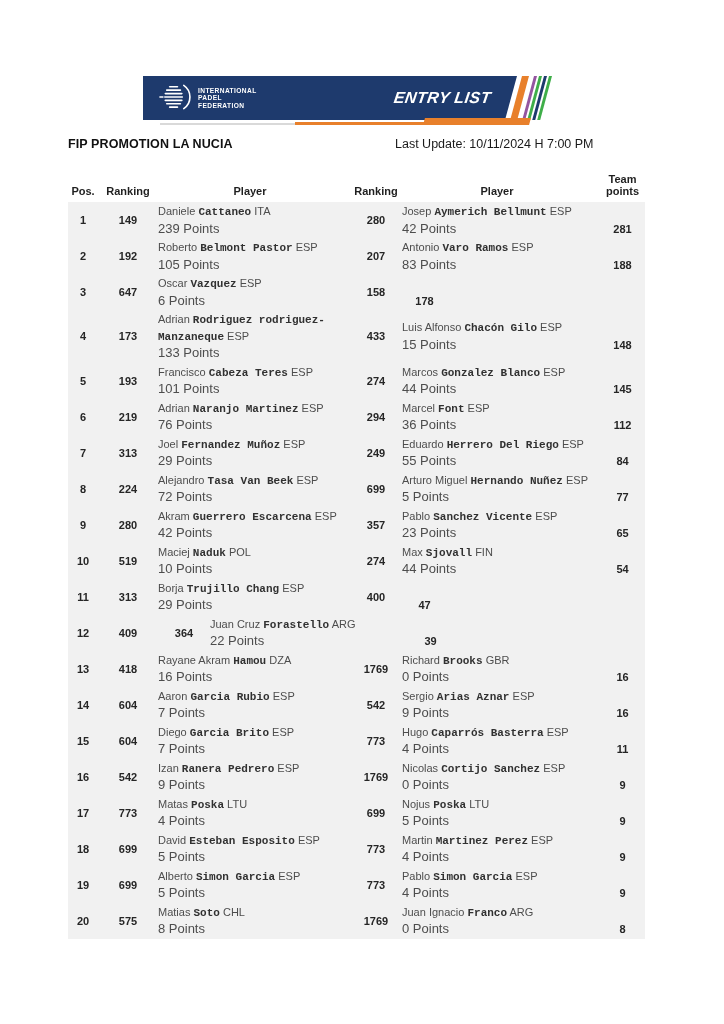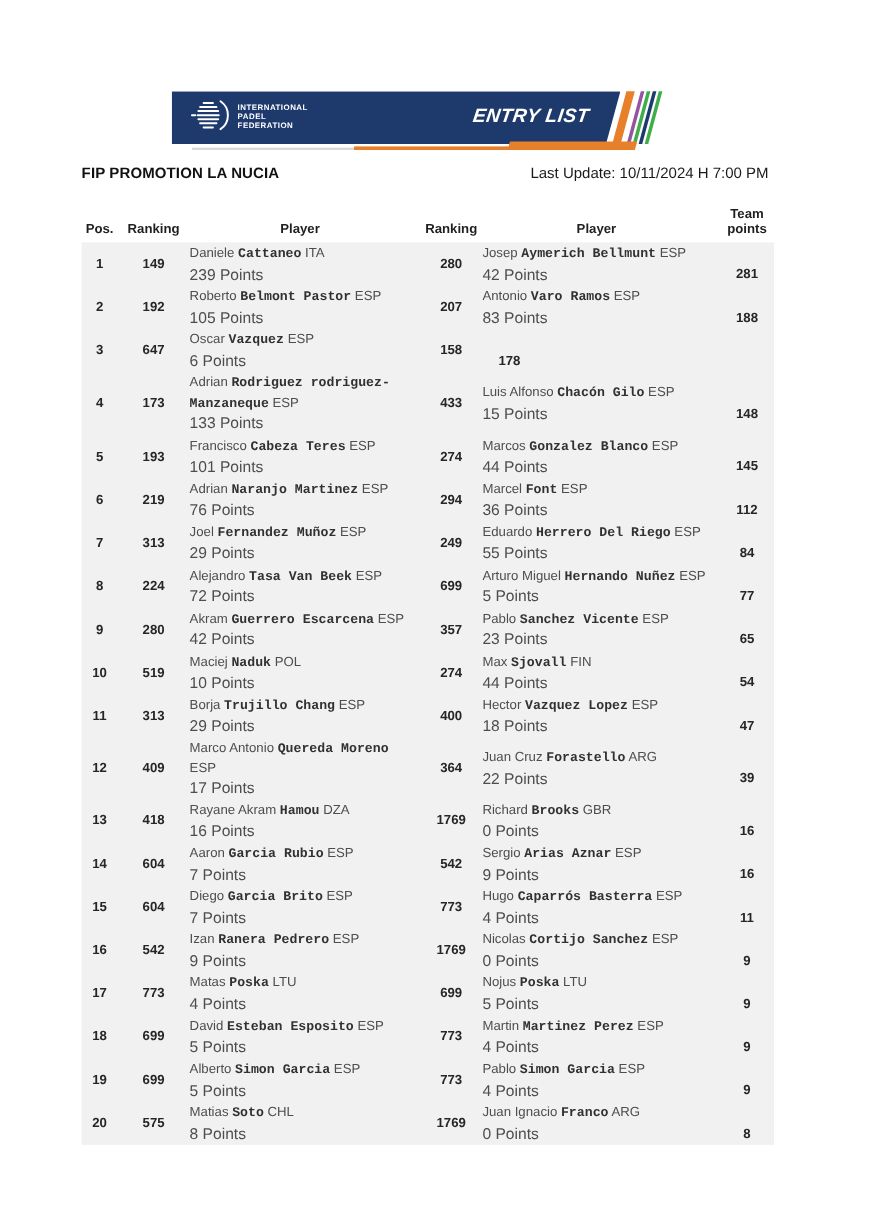--- a/index.html
+++ b/index.html
@@ -29,21 +29,21 @@
   .stripe.s1 { left:28px; width:3px; background:var(--purple,#9455a0); }
   .stripe.s2 { left:33px; width:3px; background:var(--green,#3fae49); }
   .stripe.s3 { left:38px; width:3px; background:var(--navy,#1e3a6d); }
   .stripe.s4 { left:43px; width:3px; background:var(--green,#3fae49); }
   .gray-line   { position:absolute; left:160px; top:47px; width:135px; height:2px; background:#d9d9d9; }
   .orange-line { position:absolute; left:295px; top:46px; width:132px; height:3px; background:var(--orange,#e8802b); }
   .orange-bar  { position:absolute; left:424px; top:42px; width:106px; height:7px; background:var(--orange,#e8802b); transform:skewX(-15deg); }
   
   .title-row { position:absolute; left:68px; top:137px; width:588px; height:18px; }
   .doc-title { position:absolute; left:0; top:0; font-size:12.5px; font-weight:bold; color:#111; letter-spacing:.1px; }
-  .last-update { position:absolute; left:327px; top:0; font-size:12.5px; color:#1a1a1a;margin-left:47px; }
+  .last-update { position:absolute; left:327px; top:0; font-size:12.5px; color:#1a1a1a; }
   
   .table { position:absolute; left:68px; top:168px; width:577px; }
   .thead { display:flex; align-items:flex-end; height:34px; padding-bottom:5px; }
   .thead > div { font-size:11px; font-weight:bold; color:#1f1f1f; text-align:center; line-height:12px; }
   .tbody { background:#f1f1f1; }
   .row { display:flex; align-items:center; padding:2px 0; }
   .c-pos    { width:30px;  flex:none; text-align:center; }
   .c-rank1  { width:60px;  flex:none; text-align:center; }
   .c-player1{ width:192px; flex:none; text-align:left; padding-right:8px; }
   .c-rank2  { width:52px;  flex:none; text-align:center; }
@@ -337,42 +337,26 @@
     <div class="c-rank1 num">313</div>
     <div class="c-player1">
       <div class="pname">
         <span>Borja</span>
         <span class="b">Trujillo Chang</span>
         <span>ESP</span>
       </div>
       <div class="ppoints">29 Points</div>
     </div>
     <div class="c-rank2 num">400</div>
-    <div class="c-player2">
-      <div class="pname">
-        <span>Hector</span>
-        <span class="b">Vazquez Lopez</span>
-        <span>ESP</span>
-      </div>
-      <div class="ppoints">18 Points</div>
-    </div>
     <div class="c-team num">47</div>
   </div>
 
   <div class="row">
     <div class="c-pos num">12</div>
     <div class="c-rank1 num">409</div>
-    <div class="c-player1">
-      <div class="pname">
-        <span>Marco Antonio</span>
-        <span class="b">Quereda Moreno</span>
-        <span>ESP</span>
-      </div>
-      <div class="ppoints">17 Points</div>
-    </div>
     <div class="c-rank2 num">364</div>
     <div class="c-player2">
       <div class="pname">
         <span>Juan Cruz</span>
         <span class="b">Forastello</span>
         <span>ARG</span>
       </div>
       <div class="ppoints">22 Points</div>
     </div>
     <div class="c-team num">39</div>

